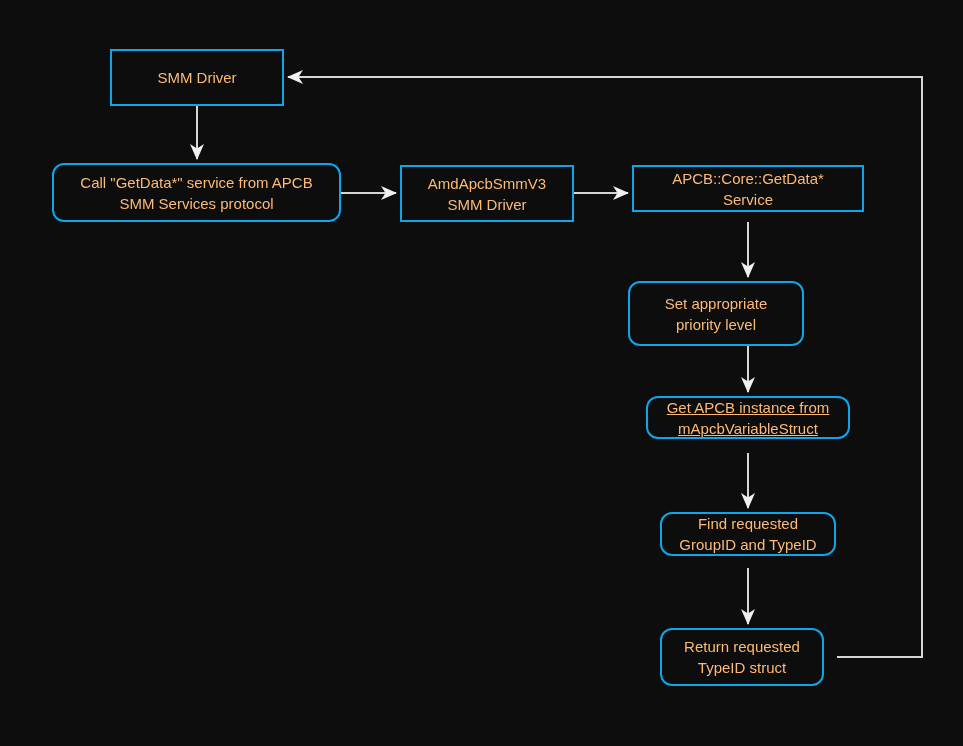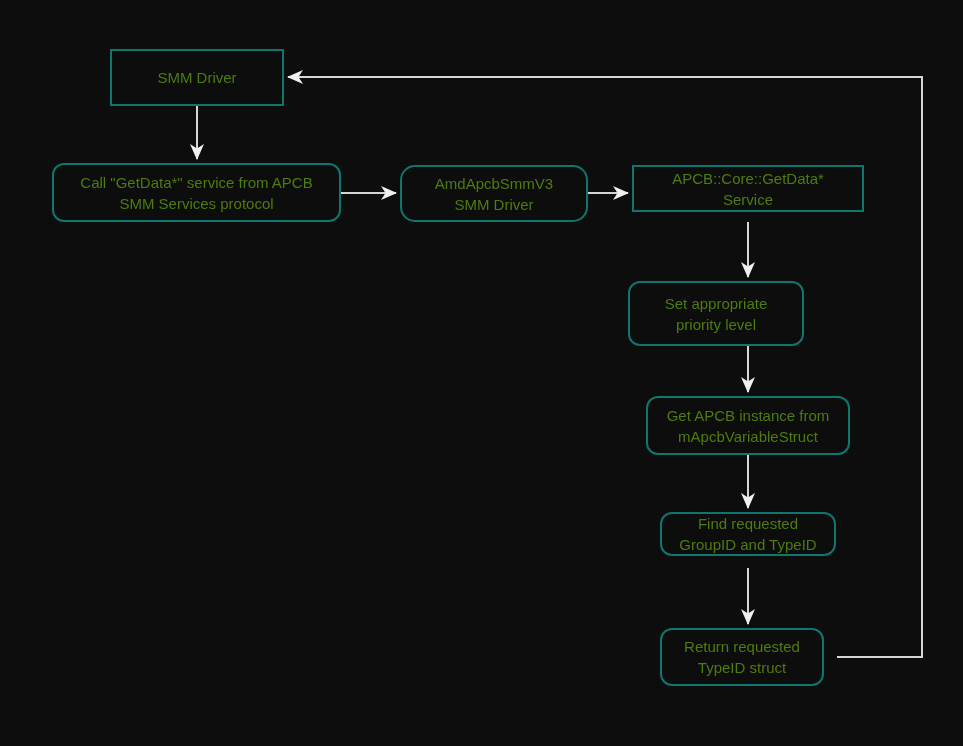--- a/index.html
+++ b/index.html
@@ -21,38 +21,38 @@
     top: 0;
     pointer-events: none;
   }
   .node {
     position: absolute;
     box-sizing: border-box;
     display: flex;
     align-items: center;
     justify-content: center;
     text-align: center;
-    color: #4d7c0f;
+    color: #fdba74;
     background: #0d0d0d;
-    border: 2px solid #0f766e;
+    border: 2px solid #0ea5e9;
     font-size: 15px;
     line-height: 21px;
     white-space: pre-line;
     z-index: 2;
   }
   .node.rect    { border-radius: 0; }
   .node.rounded { border-radius: 12px; }
 
   
   #n-smm-driver        { left: 110px; top:  49px; width: 174px; height: 57px; }
   #n-call-getdata      { left:  52px; top: 163px; width: 289px; height: 59px; }
-  #n-amd-apcb-smm-v3   { left: 400px; top: 165px; width: 188px; height: 57px; border-radius: 15px; }
+  #n-amd-apcb-smm-v3   { left: 400px; top: 165px; width: 174px; height: 57px; }
   #n-apcb-core-getdata { left: 632px; top: 165px; width: 232px; height: 47px; }
   #n-set-priority      { left: 628px; top: 281px; width: 176px; height: 65px; }
-  #n-get-apcb-instance { left: 646px; top: 396px; width: 204px; height: 59px; }
+  #n-get-apcb-instance { left: 646px; top: 396px; width: 204px; height: 43px; text-decoration: underline; }
   #n-find-group-type   { left: 660px; top: 512px; width: 176px; height: 44px; }
   #n-return-typeid     { left: 660px; top: 628px; width: 164px; height: 58px; }
 </style>
 </head>
 <body>
 
 <div class="canvas">
 
   <svg class="edges" width="963" height="746" viewBox="0 0 963 746">
     <defs>

